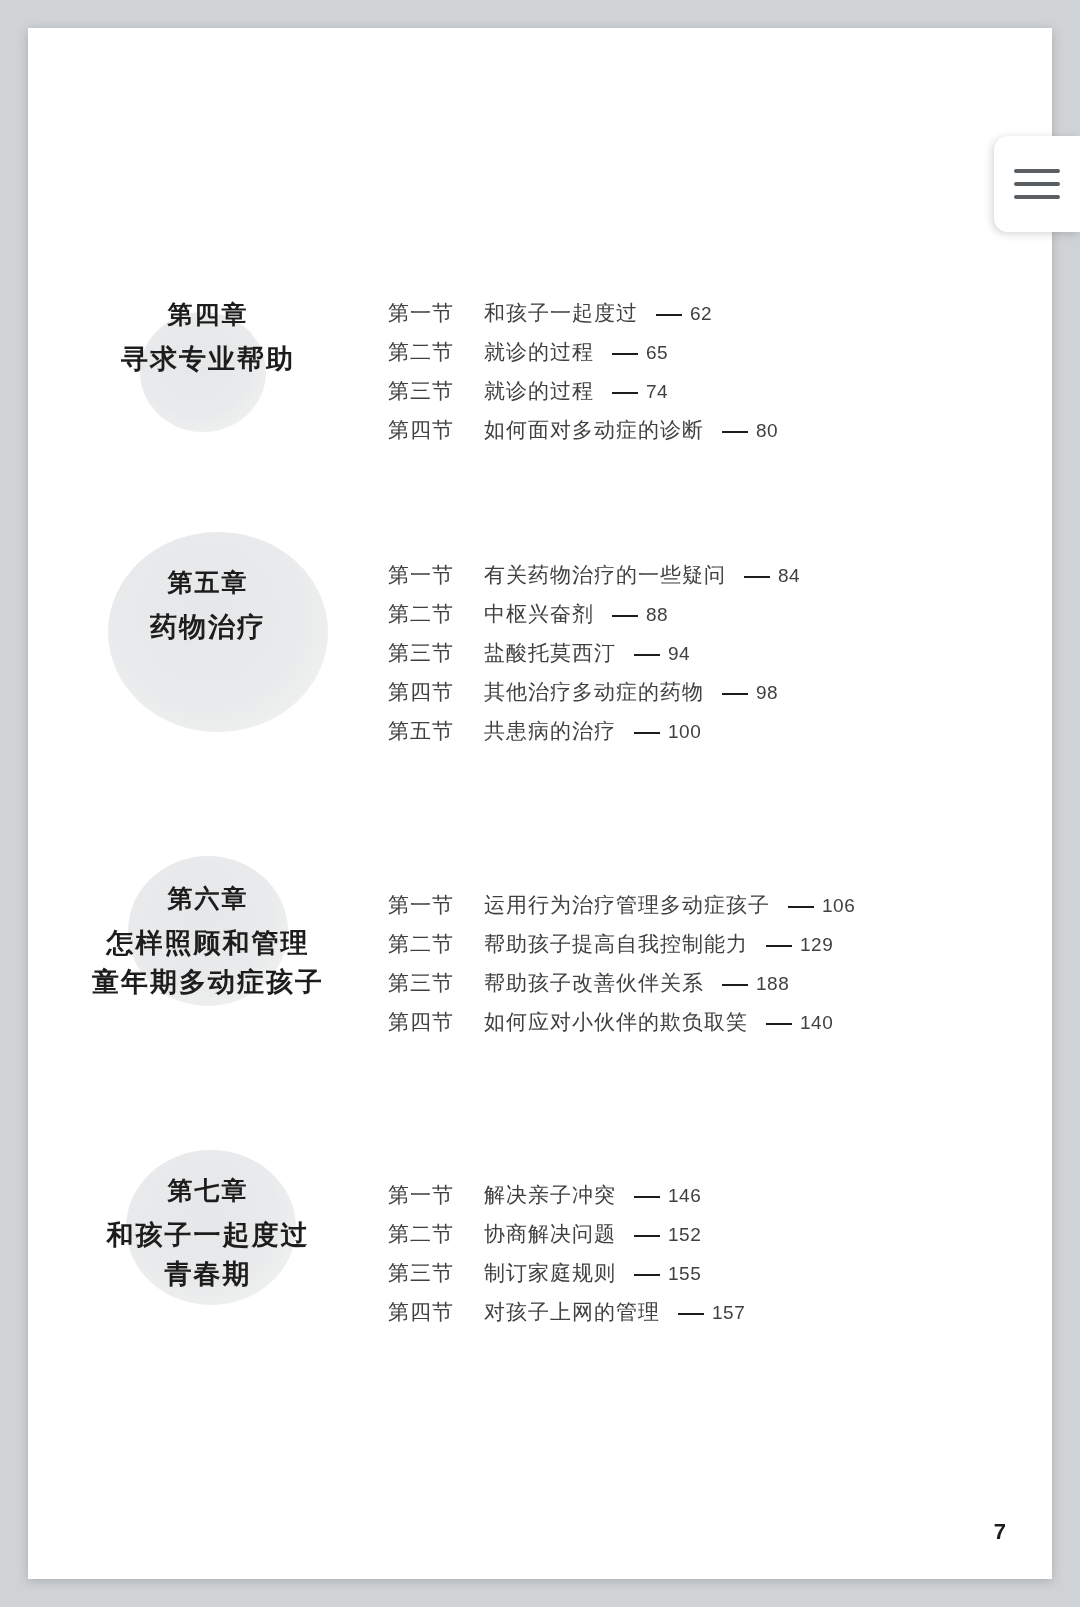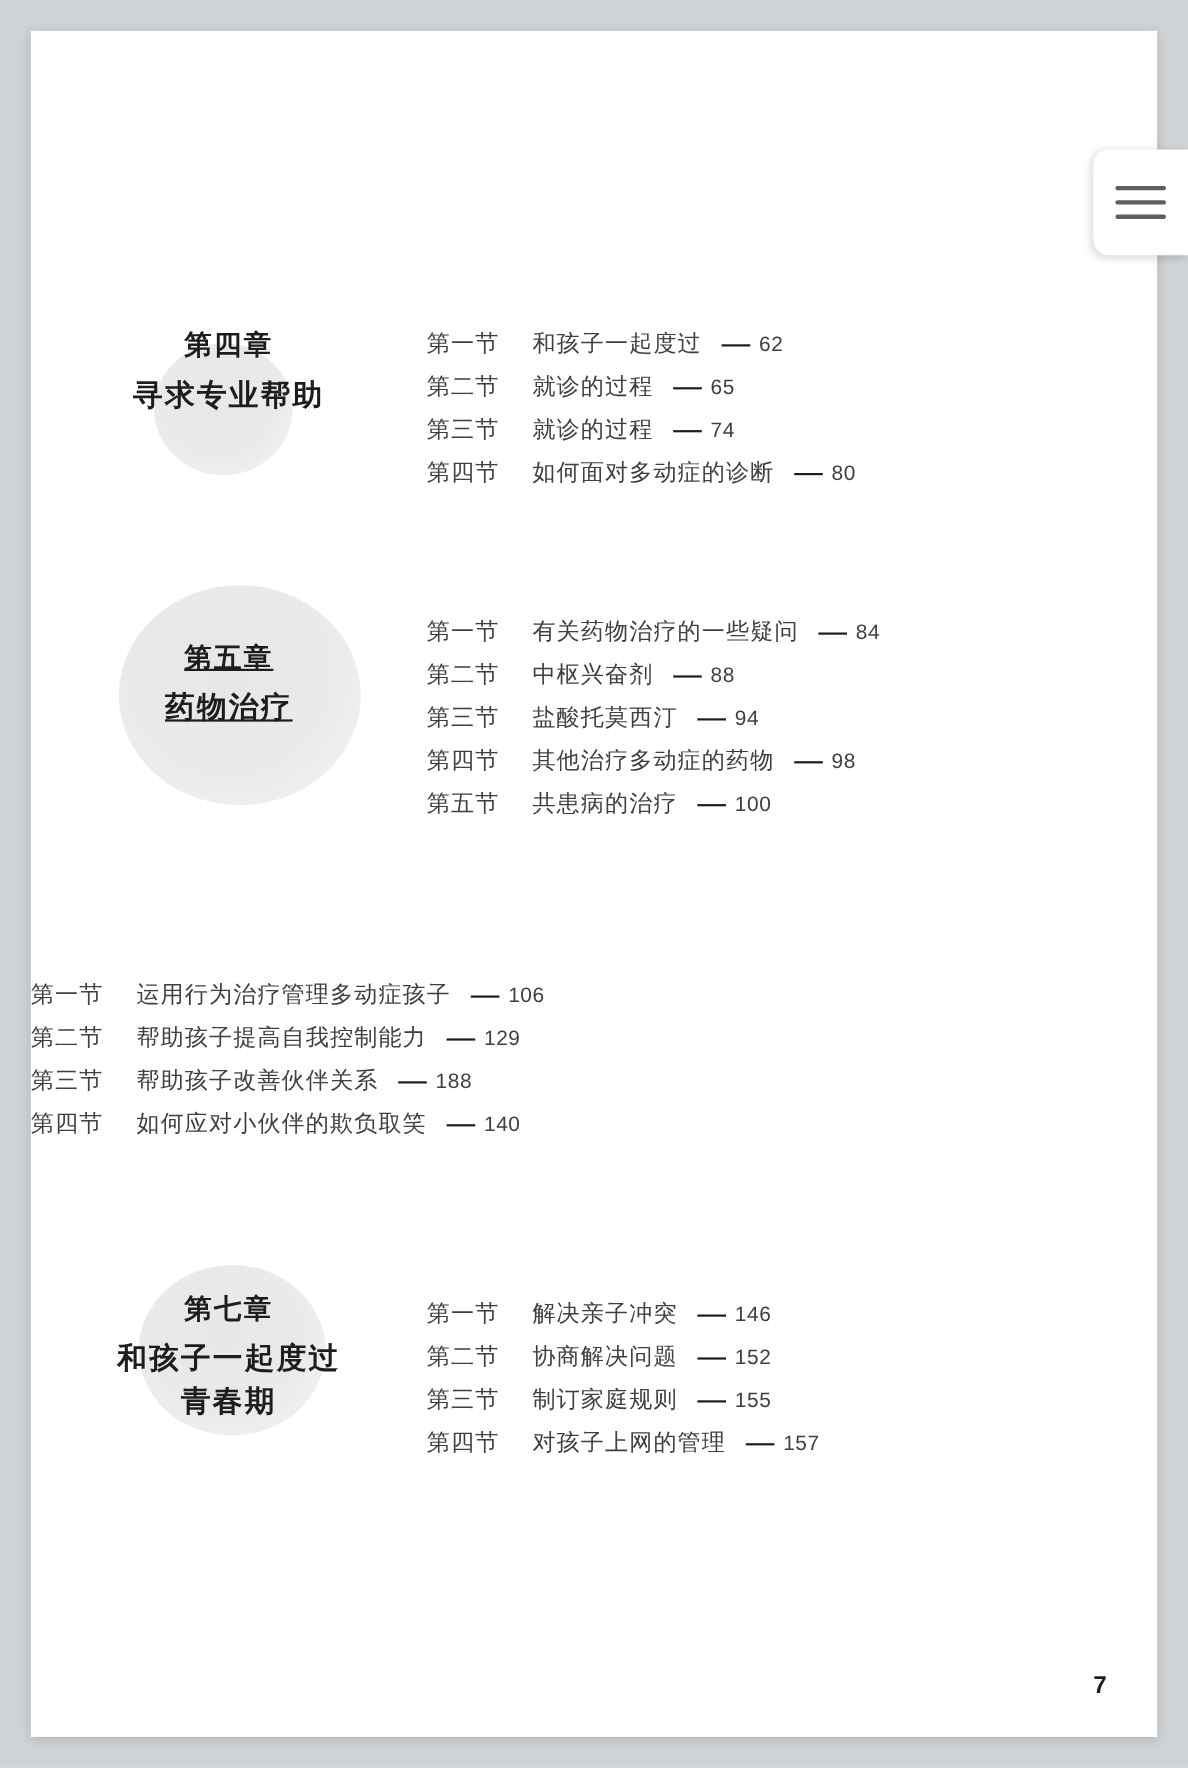--- a/index.html
+++ b/index.html
@@ -181,21 +181,21 @@
             <span class="sec-title">如何面对多动症的诊断</span>
             <span class="dashlead"></span>
             <span class="sec-page">80</span>
           </div>
         </div>
       </div>
 
       <div class="chapter" style="height:320px;">
         <div class="ch-left">
           <div class="blob" style="width:220px;height:200px;left:80px;top:-14px;"></div>
-          <div class="ch-text" style="margin-top:34px;text-decoration:underline;">
+          <div class="ch-text" style="margin-top:18px;">
             <div class="ch-num">第五章</div>
             <div class="ch-title">药物治疗</div>
           </div>
         </div>
         <div class="ch-right" style="padding-top:18px;">
           <div class="sec-row">
             <span class="sec-no">第一节</span>
             <span class="sec-title">有关药物治疗的一些疑问</span>
             <span class="dashlead"></span>
             <span class="sec-page">84</span>
@@ -221,20 +221,28 @@
           <div class="sec-row">
             <span class="sec-no">第五节</span>
             <span class="sec-title">共患病的治疗</span>
             <span class="dashlead"></span>
             <span class="sec-page">100</span>
           </div>
         </div>
       </div>
 
       <div class="chapter" style="height:290px;">
+        <div class="ch-left">
+          <div class="blob" style="width:160px;height:150px;left:100px;top:-10px;"></div>
+          <div class="ch-text" style="margin-top:14px;">
+            <div class="ch-num">第六章</div>
+            <div class="ch-title">怎样照顾和管理
+童年期多动症孩子</div>
+          </div>
+        </div>
         <div class="ch-right" style="padding-top:28px;">
           <div class="sec-row">
             <span class="sec-no">第一节</span>
             <span class="sec-title">运用行为治疗管理多动症孩子</span>
             <span class="dashlead"></span>
             <span class="sec-page">106</span>
           </div>
           <div class="sec-row">
             <span class="sec-no">第二节</span>
             <span class="sec-title">帮助孩子提高自我控制能力</span>

